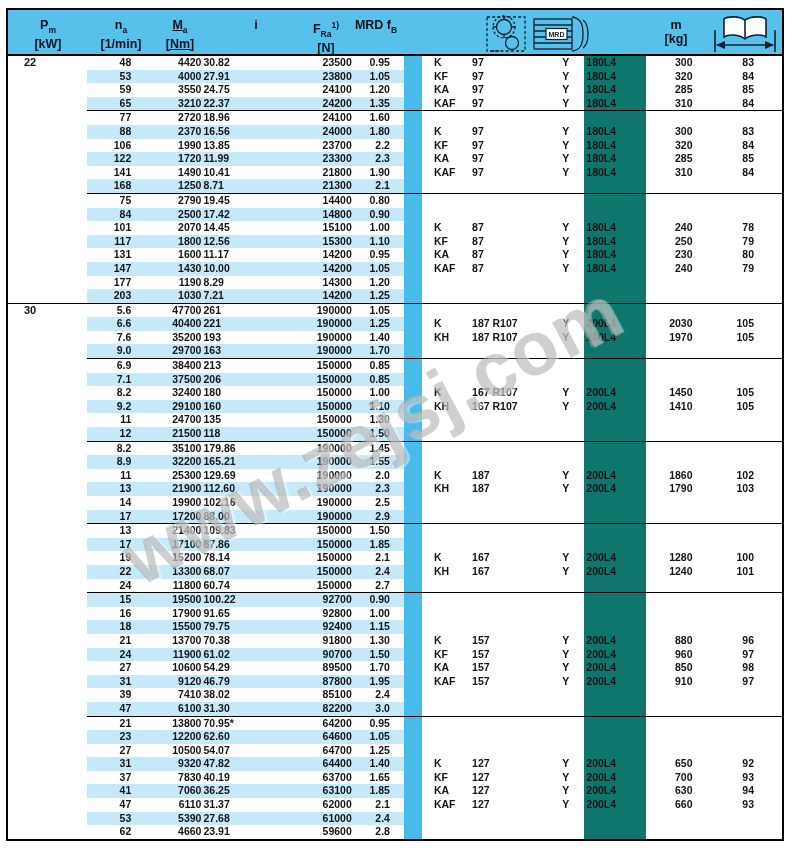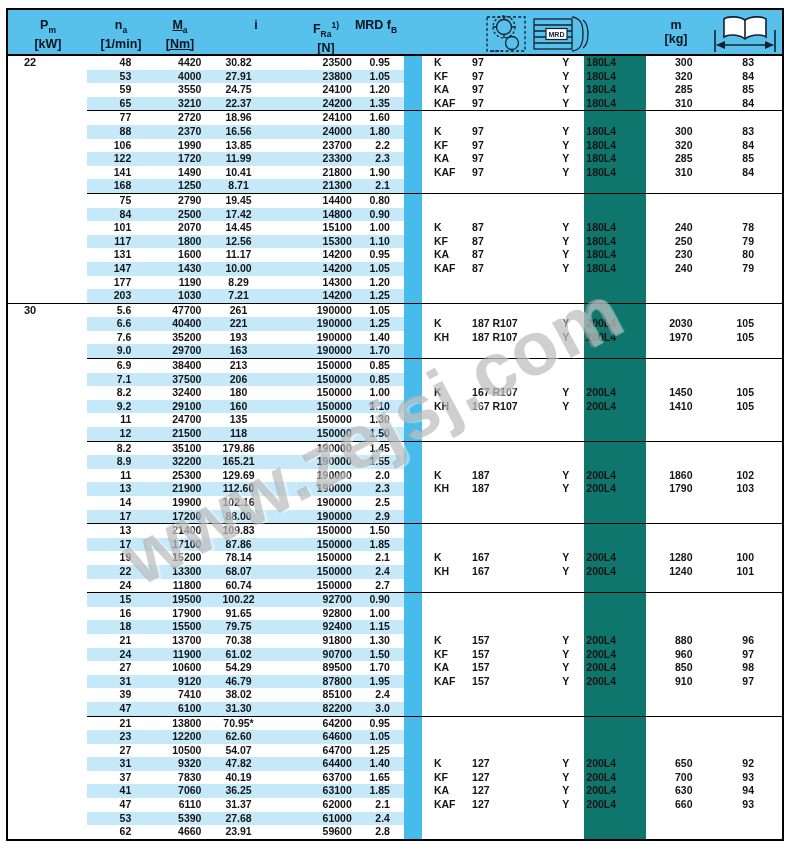--- a/index.html
+++ b/index.html
@@ -27,21 +27,21 @@
   .pos-pm{left:40px;} .pos-na{left:113px;} .pos-ma{left:172px;text-decoration:underline;} .pos-i{left:248px;}
   .pos-fra{left:318px;} .pos-mrd{left:368px;} .pos-icons{left:532px; top:2px;}
   .pos-m{left:668px;} .pos-book{left:737px; top:4px;}
   td {
     height:13.6px; padding:0; font-size:10.5px; font-weight:bold; color:var(--text);
     line-height:13.6px; white-space:nowrap; overflow:hidden;
   }
   .c-pm  { text-align:left;  padding-left:16px; background:#fff; font-size:11px; }
   .c-na  { text-align:right; padding-right:6px; }
   .c-ma  { text-align:right; padding-right:2px; }
-  .c-i   { text-align:center; padding-right:2px; }
+  .c-i   { text-align:left; padding-right:2px; }
   .c-fra { text-align:right; padding-right:2px; }
   .c-fb  { text-align:right; padding-right:14px;margin-top:18px; }
   .c-band{ background:var(--band); }
   .c-mt  { text-align:left;  padding-left:12px; background:#fff; }
   .c-mv  { text-align:left;  padding-left:2px;  background:#fff; }
   .c-my  { text-align:left;  padding-left:2px;  background:#fff; }
   .c-mm  { text-align:left;  padding-left:2px;  background:#0f766e; }
   .c-mkg { text-align:right; padding-right:6px; background:#fff; }
   .c-pg  { text-align:right; padding-right:28px; background:#fff; }
   tbody tr:nth-child(even) .c-na, tbody tr:nth-child(even) .c-ma,

